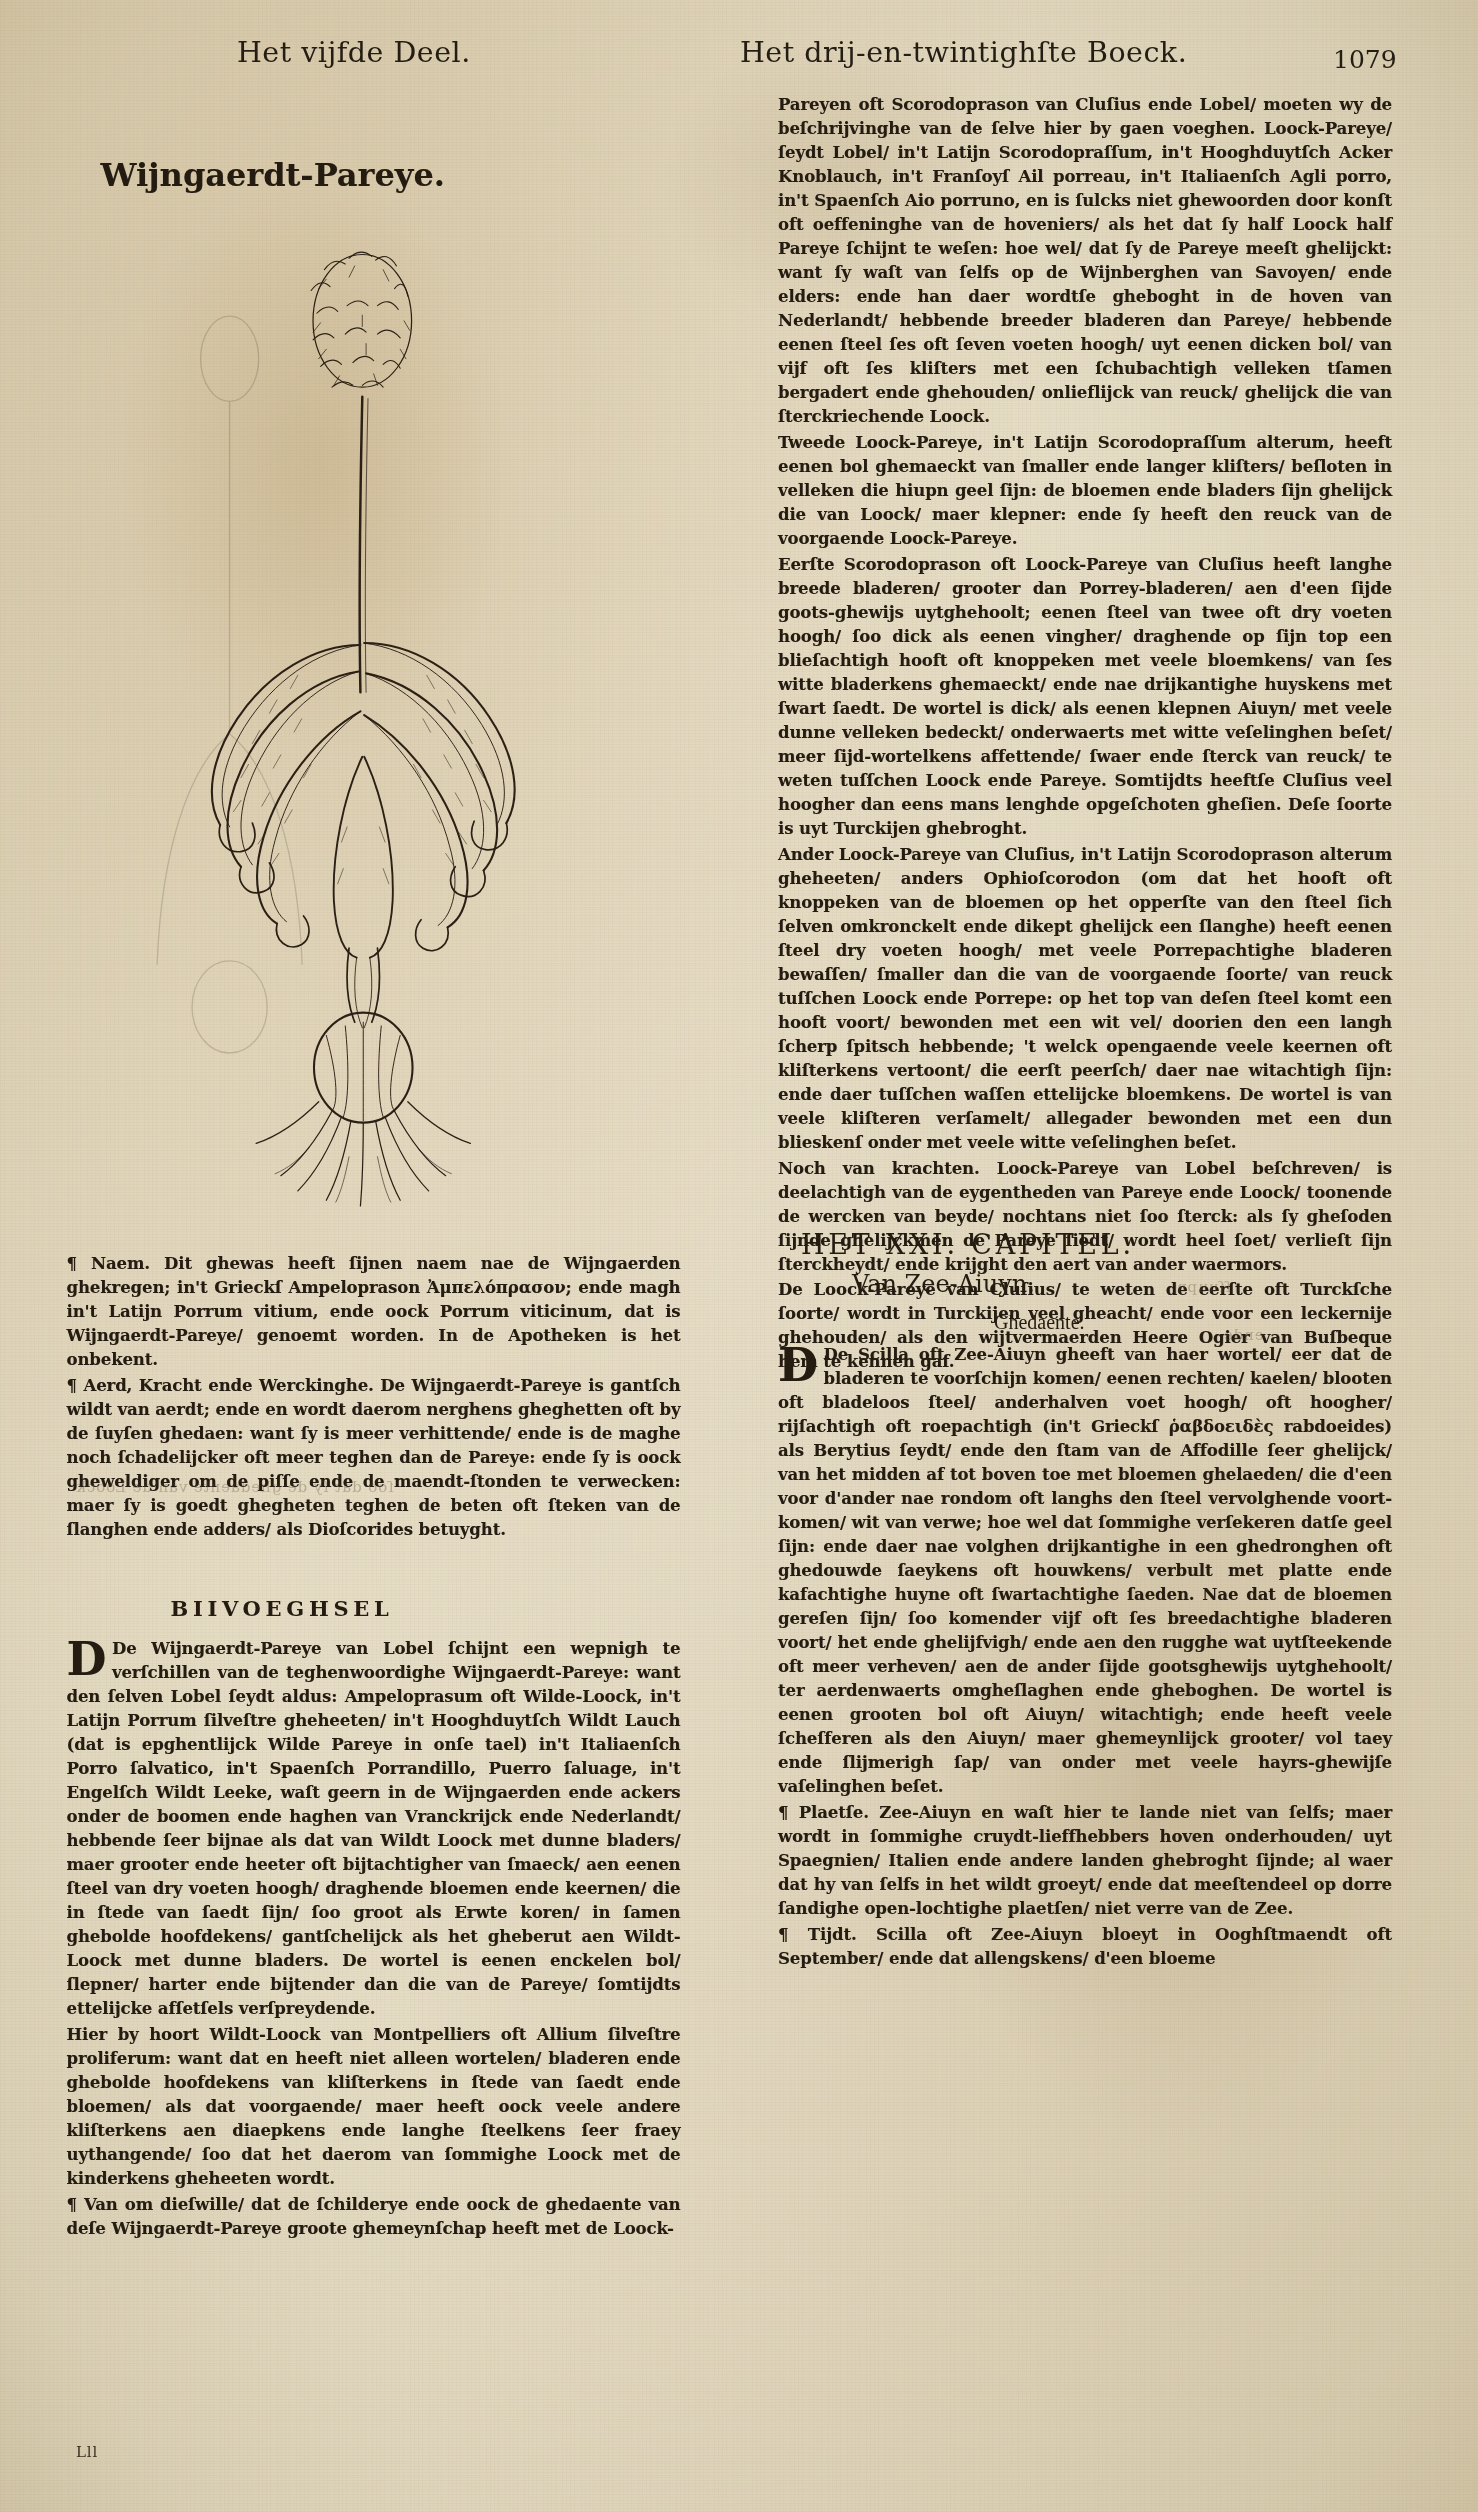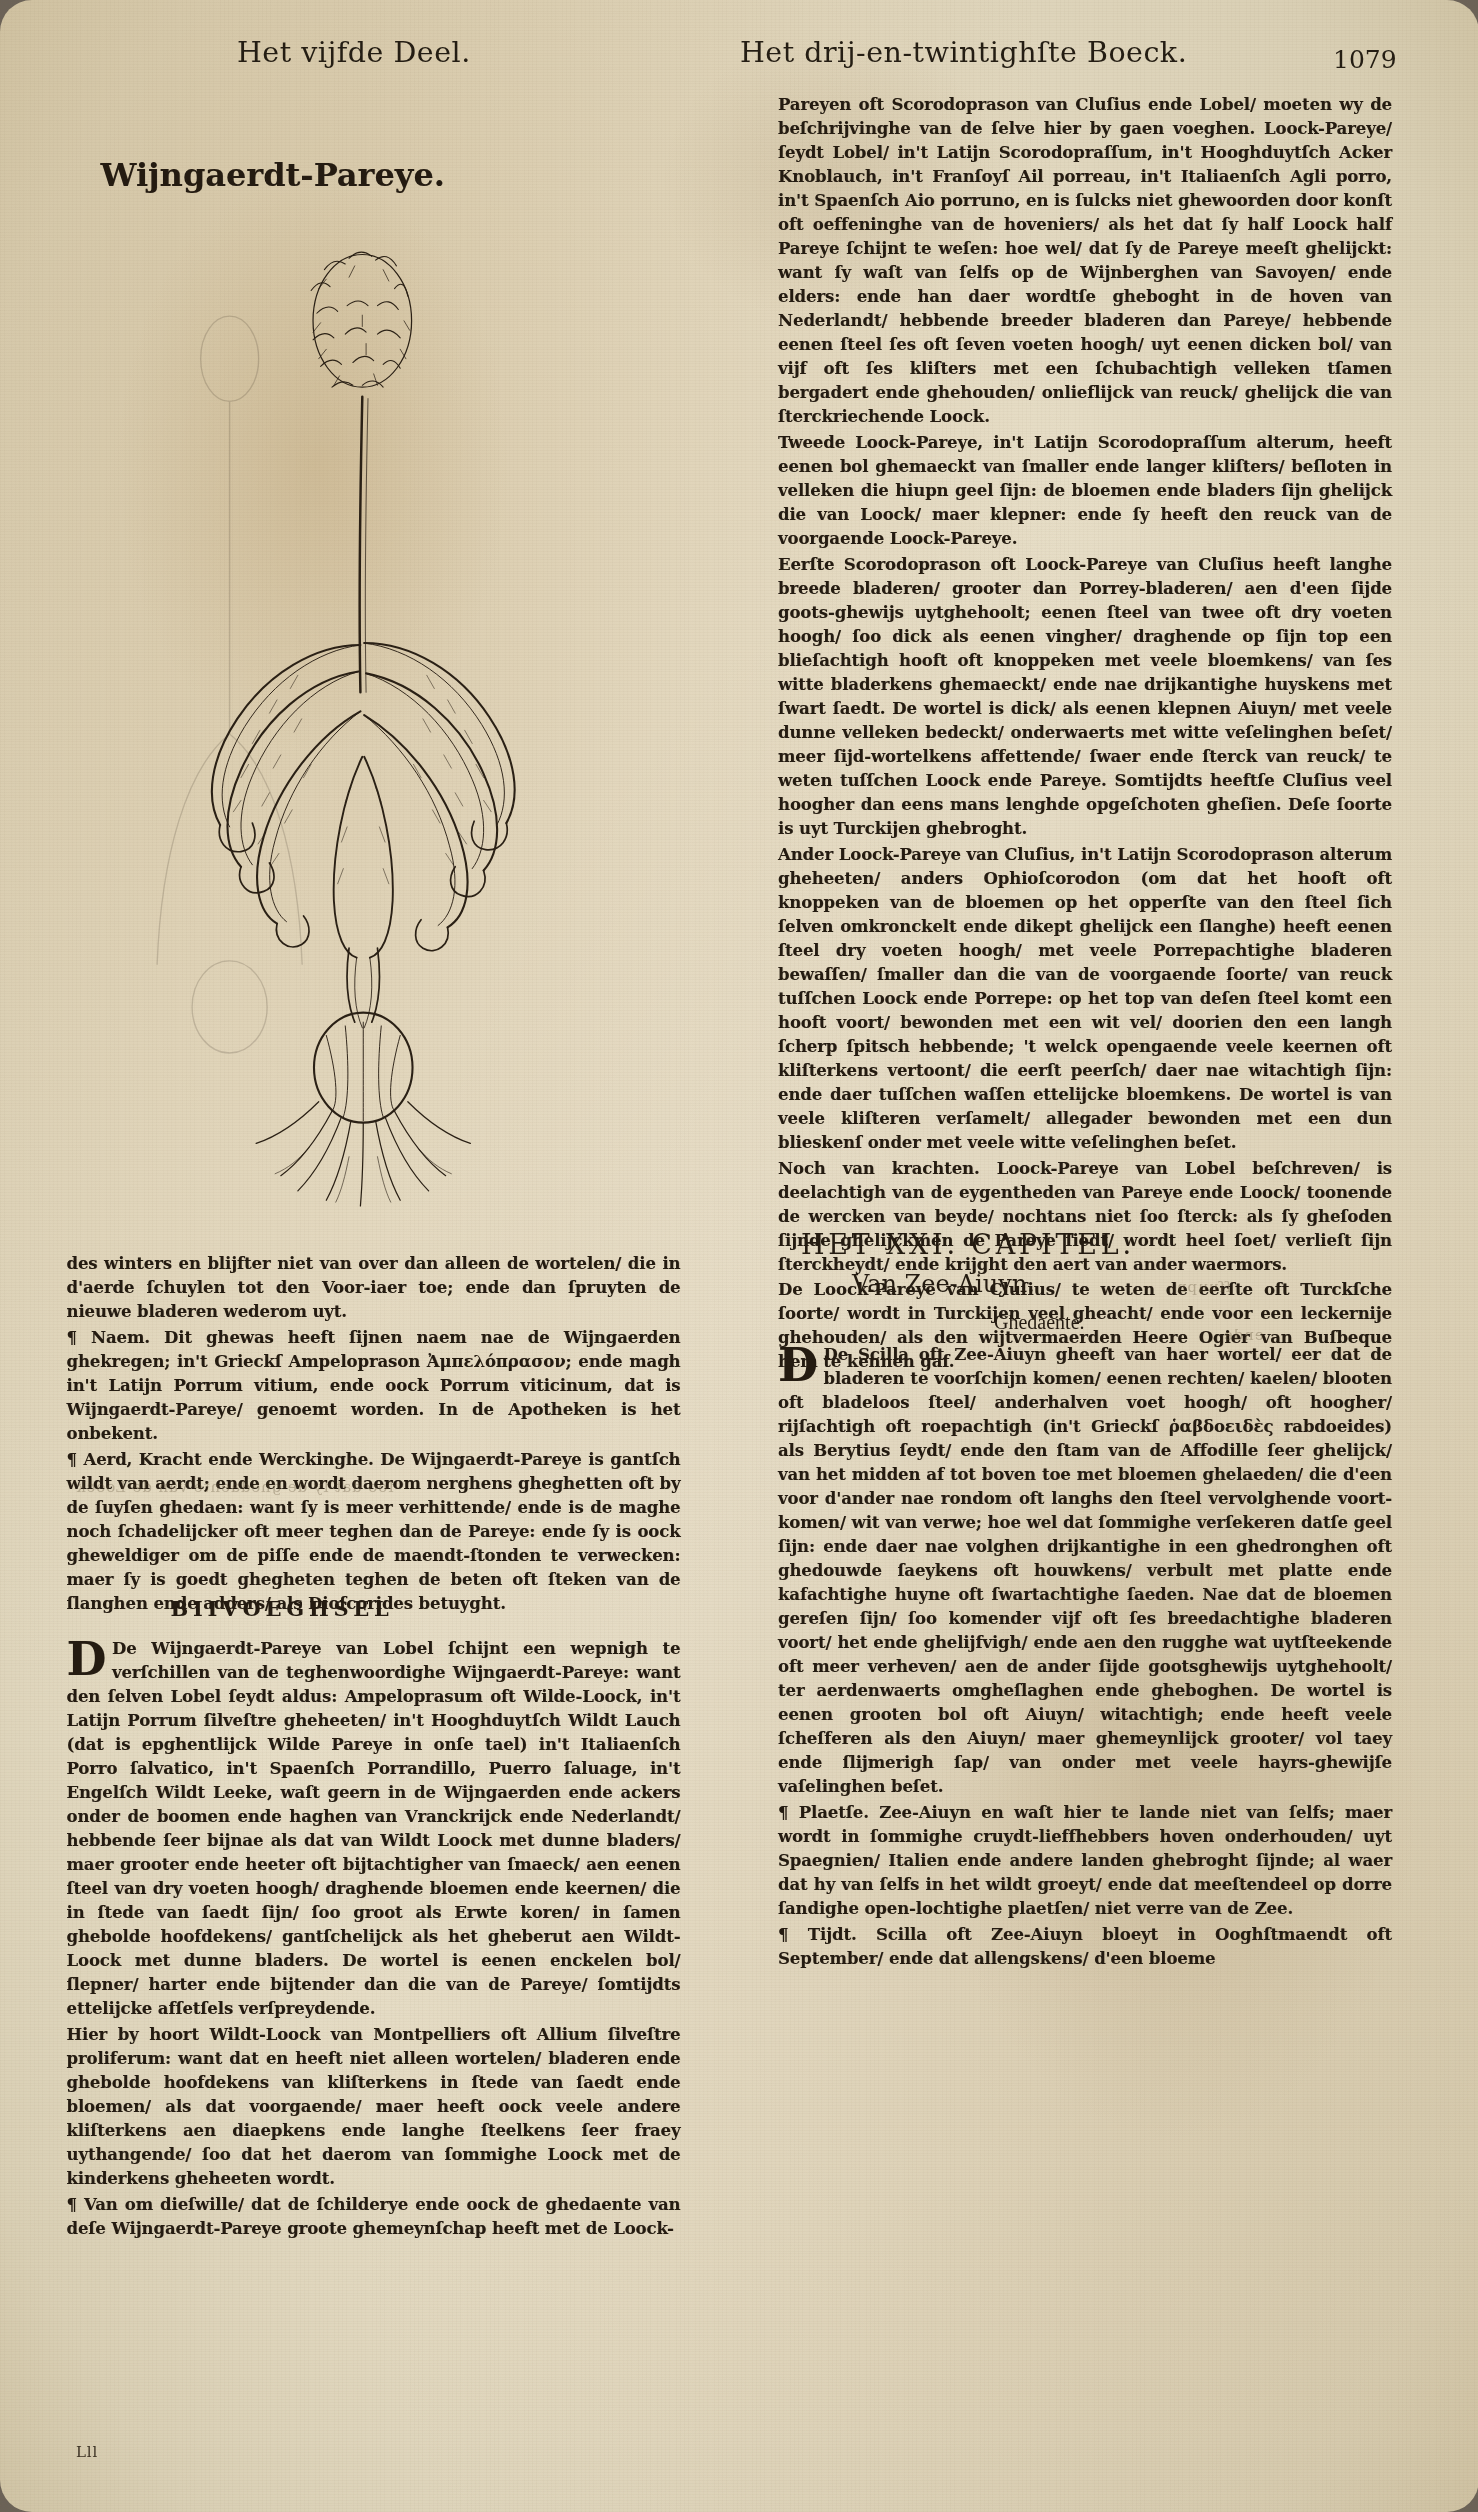--- a/index.html
+++ b/index.html
@@ -18,21 +18,20 @@
   .page {
     position: absolute;
     left: 0; top: 0;
     width: 1479px;
     height: 2512px;
     background:
       radial-gradient(ellipse at 22% 18%, rgba(206,186,148,0.55) 0%, rgba(206,186,148,0) 46%),
       radial-gradient(ellipse at 78% 72%, rgba(198,180,145,0.45) 0%, rgba(198,180,145,0) 52%),
       radial-gradient(ellipse at 50% 50%, #efe8d6 0%, #e6ddc6 55%, #d9cfb4 88%, #cfc3a4 100%);
     box-sizing: border-box;
-    border-radius: 32px;
   }
   .grain {
     position: absolute;
     left: 0; top: 0; right: 0; bottom: 0;
     background-image:
       repeating-linear-gradient(0deg, rgba(120,100,70,0.035) 0px, rgba(120,100,70,0.035) 0.9px, rgba(0,0,0,0) 0.9px, rgba(0,0,0,0) 2.8px),
       repeating-linear-gradient(90deg, rgba(120,100,70,0.03) 0px, rgba(120,100,70,0.03) 0.9px, rgba(0,0,0,0) 0.9px, rgba(0,0,0,0) 3.8px);
     pointer-events: none;
   }
   .stain {
@@ -343,21 +342,20 @@
               <path d="M244,1000 C232,1014 222,1022 208,1028"></path>
               <path d="M358,1000 C370,1014 380,1022 394,1028"></path>
               <path d="M286,1010 C282,1030 278,1046 272,1058"></path>
               <path d="M316,1010 C320,1030 324,1046 330,1058"></path>
             </g>
           </g>
         </svg>
       </div>
 
       <div class="gothic" style="position:absolute; left:0; top:1159px; width:626px;">
-        <p>des winters en blijfter niet van over dan alleen de wortelen/ die in d'aerde ſchuylen tot den Voor-iaer toe; ende dan ſpruyten de nieuwe bladeren wederom uyt.</p>
         <p class="indent">¶ Naem. Dit ghewas heeft ſijnen naem nae de Wijngaerden ghekregen; in't Grieckſ Ampeloprason Ἀμπελόπρασον; ende magh in't Latijn Porrum vitium, ende oock Porrum viticinum, dat is Wijngaerdt-Pareye/ genoemt worden. In de Apotheken is het onbekent.</p>
         <p class="indent">¶ Aerd, Kracht ende Werckinghe. De Wijngaerdt-Pareye is gantſch wildt van aerdt; ende en wordt daerom nerghens gheghetten oft by de ſuyſen ghedaen: want ſy is meer verhittende/ ende is de maghe noch ſchadelijcker oft meer teghen dan de Pareye: ende ſy is oock gheweldiger om de piſſe ende de maendt-ſtonden te verwecken: maer ſy is goedt ghegheten teghen de beten oft ſteken van de ſlanghen ende adders/ als Dioſcorides betuyght.</p>
       </div>
 
       <div class="sec-head" style="position:absolute; left:0; top:1503px; width:588px; margin:0 0 0 104px;">BIIVOEGHSEL</div>
 
       <div class="gothic" style="position:absolute; left:0; top:1544px; width:626px;">
         <p><span class="dropcap">D</span><span>De Wijngaerdt-Pareye van Lobel ſchijnt een wepnigh te verſchillen van de teghenwoordighe Wijngaerdt-Pareye: want den ſelven Lobel ſeydt aldus: Ampeloprasum oft Wilde-Loock, in't Latijn Porrum ſilveſtre gheheeten/ in't Hooghduytſch Wildt Lauch (dat is epghentlijck Wilde Pareye in onſe tael) in't Italiaenſch Porro ſalvatico, in't Spaenſch Porrandillo, Puerro ſaluage, in't Engelſch Wildt Leeke, waſt geern in de Wijngaerden ende ackers onder de boomen ende haghen van Vranckrijck ende Nederlandt/ hebbende ſeer bijnae als dat van Wildt Loock met dunne bladers/ maer grooter ende heeter oft bijtachtigher van ſmaeck/ aen eenen ſteel van dry voeten hoogh/ draghende bloemen ende keernen/ die in ſtede van ſaedt ſijn/ ſoo groot als Erwte koren/ in ſamen ghebolde hoofdekens/ gantſchelijck als het gheberut aen Wildt-Loock met dunne bladers. De wortel is eenen enckelen bol/ ſlepner/ harter ende bijtender dan die van de Pareye/ ſomtijdts ettelijcke afſetſels verſpreydende.</span></p>
         <p class="indent">Hier by hoort Wildt-Loock van Montpelliers oft Allium ſilveſtre proliferum: want dat en heeft niet alleen wortelen/ bladeren ende ghebolde hoofdekens van kliſterkens in ſtede van ſaedt ende bloemen/ als dat voorgaende/ maer heeft oock veele andere kliſterkens aen diaepkens ende langhe ſteelkens ſeer fraey uythangende/ ſoo dat het daerom van ſommighe Loock met de kinderkens gheheeten wordt.</p>
         <p class="indent">¶ Van om dieſwille/ dat de ſchilderye ende oock de ghedaente van deſe Wijngaerdt-Pareye groote ghemeynſchap heeft met de Loock-</p>

